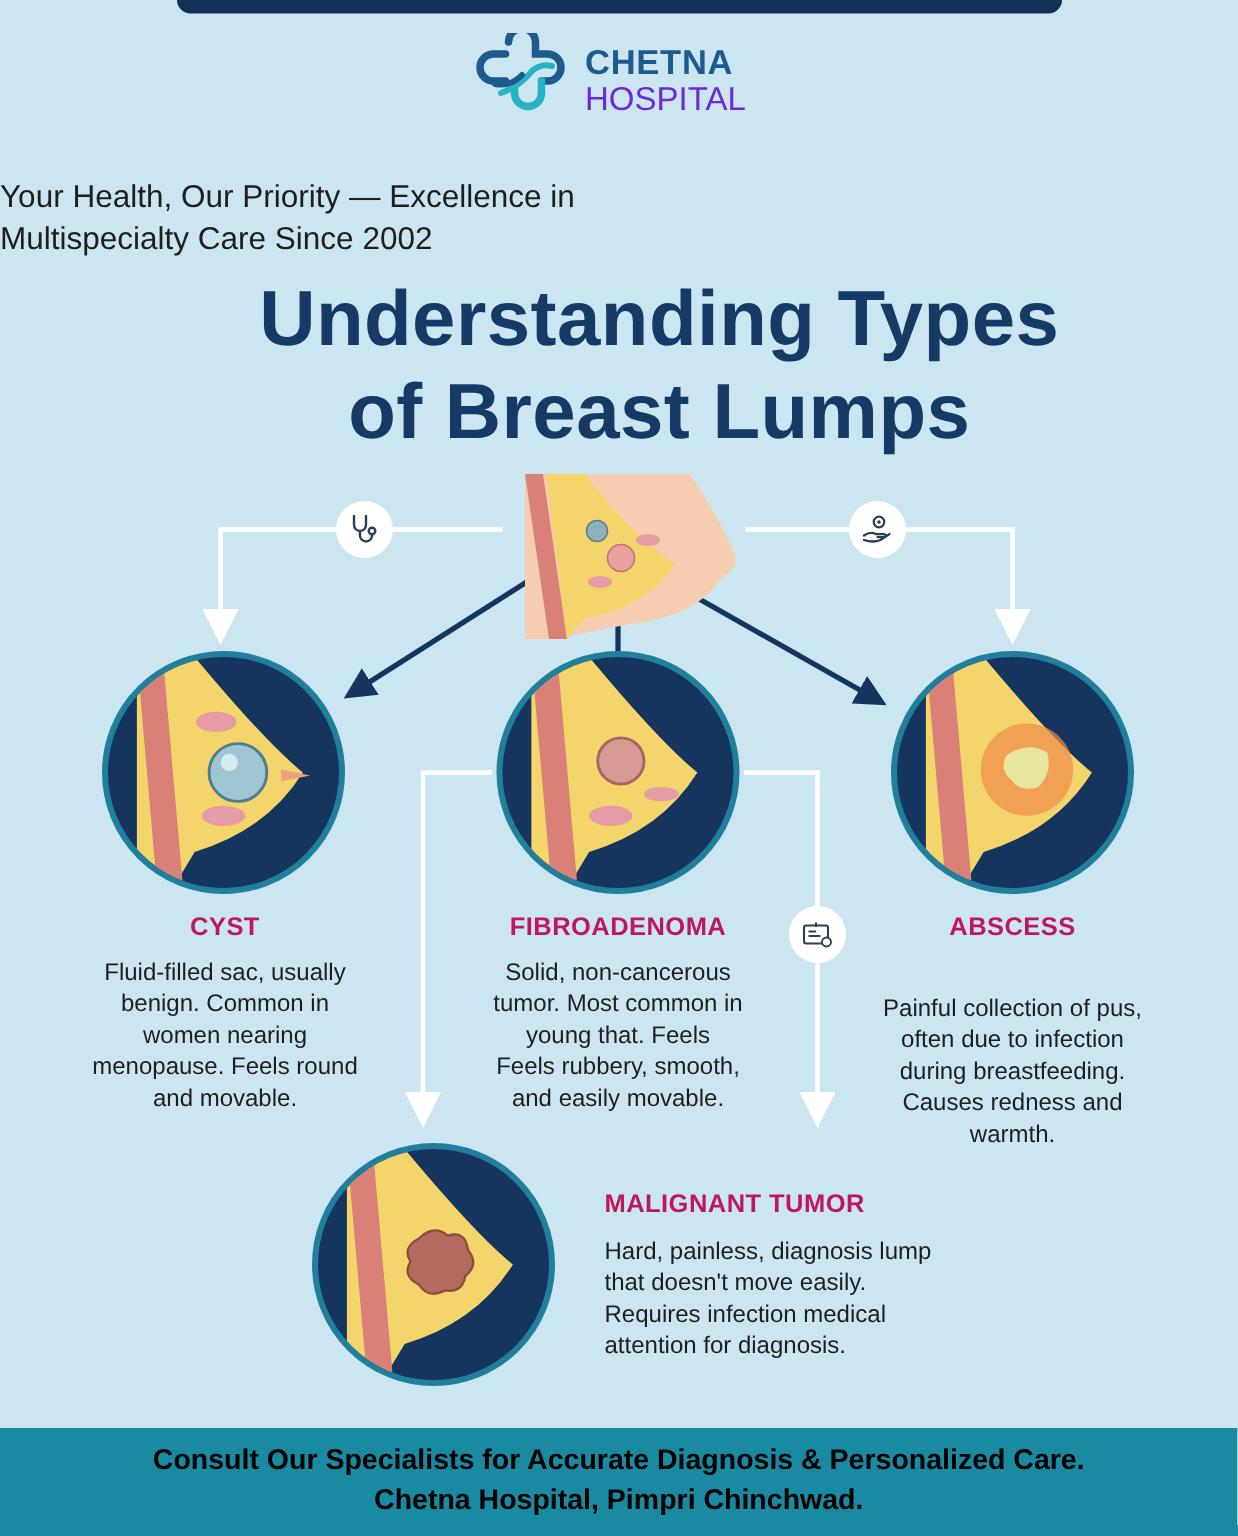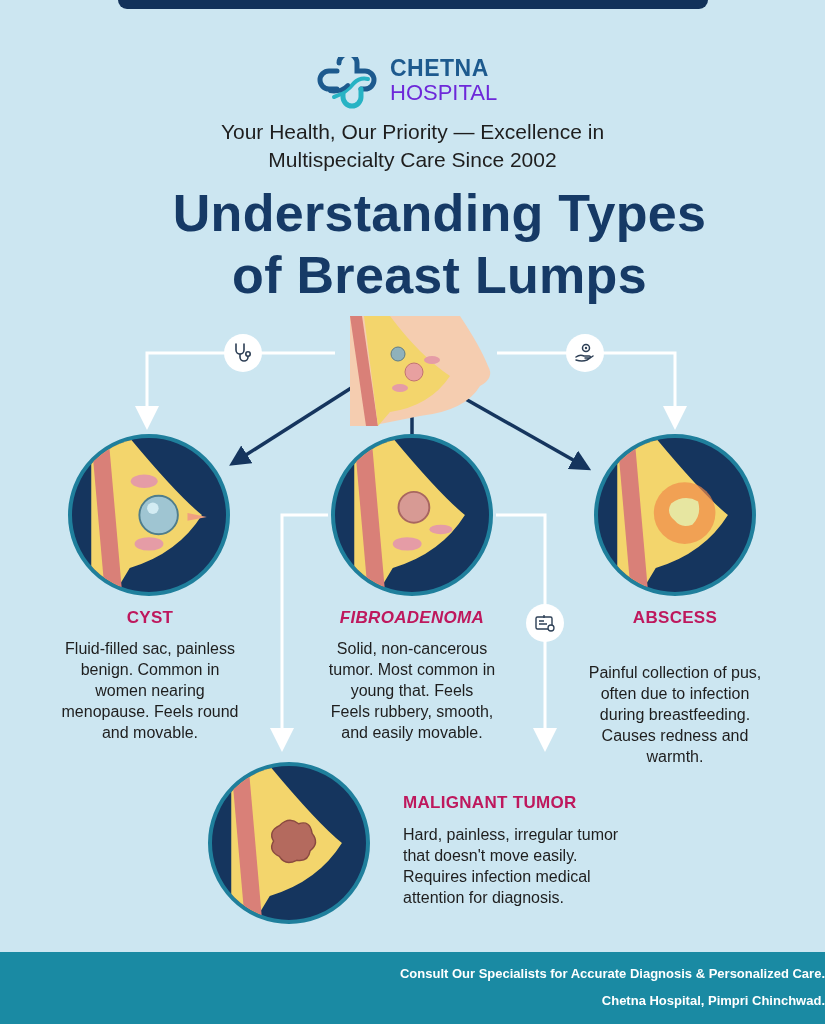--- a/index.html
+++ b/index.html
@@ -8,28 +8,28 @@
     background: #cce6f1;
     font-family: "Liberation Sans", "DejaVu Sans", sans-serif;
     position: relative;
     color: #1a1a1a;
   }
   .top-bar {
     position: absolute; left: 118px; top: 0; width: 590px; height: 9px;
     background: #12325a; border-radius: 0 0 14px 14px;
   }
   .logo {
-    position: absolute; left: 314px; top: 22px; display: flex;  margin-top: 35px;
+    position: absolute; left: 314px; top: 22px; display: flex; align-items: center;
   }
   .logo svg { width: 70px; height: 62px; }
   .logo-text { margin-left: 6px; line-height: 1; }
   .logo-name { font-size: 23px; font-weight: bold; color: #1d5a8e; letter-spacing: 0.5px; display:block; }
   .logo-sub { font-size: 22px; color: #6d28d9; display:block; margin-top: 2px; }
   .tagline {
-    position: absolute; left: 0; top: 118px; width: 825px; text-align: center;
+    position: absolute; left: 0; top: 118px; width: 825px; text-align: left;
     font-size: 21px; line-height: 28px; color: #1e1e1e;
   }
   .title {
     position: absolute; left: 0; top: 182px; width: 825px; text-align: center;
     font-size: 52px; line-height: 62px; font-weight: bold; color: #163a66; letter-spacing: 0.3px; margin-left: 27px;
   }
   .connector { position: absolute; left: 0; top: 0; width: 825px; height: 1024px; pointer-events: none; }
   .icon-badge {
     position: absolute; width: 38px; height: 38px; border-radius: 50%; background: #ffffff;
     display: flex; align-items: center; justify-content: center;
@@ -42,21 +42,21 @@
   }
   .circle svg { width: 100%; height: 100%; }
   .card-title {
     position: absolute; font-weight: bold; font-size: 17px; color: #be185d; text-align: center; letter-spacing: 0.3px;
   }
   .card-desc {
     position: absolute; font-size: 16px; line-height: 21px; color: #1e1e1e; text-align: center;
   }
   .footer {
     position: absolute; left: 0; top: 952px; width: 825px; height: 72px; background: #1a8aa3;
-    text-align: right; color: #ffffff; font-weight: bold; font-size: 13px; line-height: 27px; padding-top: 8px;
+    text-align: center; color: #000000; font-weight: bold; font-size: 19px; line-height: 27px; padding-top: 8px;
   }
 </style>
 </head>
 <body>
 
 <div class="top-bar"></div>
 
 <div class="logo">
   <svg viewBox="0 0 70 62">
     <path d="M25 6 a9 9 0 0 1 18 0 v8 h8 a9 9 0 0 1 0 18 h-4" fill="none" stroke="#1d5a8e" stroke-width="5" stroke-linecap="round"></path>
@@ -167,48 +167,48 @@
 <div class="circle" style="left:208px; top:762px;">
   <svg viewBox="0 0 160 160">
     <path d="M20 0 L60 0 Q110 60 135 80 Q110 120 60 135 L45 160 L20 160 Z" fill="#f3d56c"></path>
     <path d="M20 0 L38 0 L52 160 L34 160 Z" fill="#d98078"></path>
     <path d="M70 62 Q80 52 90 60 Q102 56 104 70 Q112 80 102 88 Q100 100 88 98 Q76 104 70 94 Q58 88 64 78 Q58 68 70 62 Z" fill="#b46a5e" stroke="#8a4a40" stroke-width="1.5"></path>
   </svg>
 </div>
 
 <div class="card-title" style="left:48px; top:608px; width:204px;">CYST</div>
 <div class="card-desc" style="left:38px; top:638px; width:224px;">
-  <div>Fluid-filled sac, painless</div>
+  <div>Fluid-filled sac, usually</div>
   <div>benign. Common in</div>
   <div>women nearing</div>
   <div>menopause. Feels round</div>
   <div>and movable.</div>
 </div>
 
-<div class="card-title" style="left:310px; top:608px; width:204px;font-style:italic;">FIBROADENOMA</div>
+<div class="card-title" style="left:310px; top:608px; width:204px;">FIBROADENOMA</div>
 <div class="card-desc" style="left:298px; top:638px; width:228px;">
   <div>Solid, non-cancerous</div>
   <div>tumor. Most common in</div>
   <div>young that. Feels</div>
   <div>Feels rubbery, smooth,</div>
   <div>and easily movable.</div>
 </div>
 
 <div class="card-title" style="left:573px; top:608px; width:204px;">ABSCESS</div>
 <div class="card-desc" style="left:565px; top:638px; width:220px;margin-top:24px;">
   <div>Painful collection of pus,</div>
   <div>often due to infection</div>
   <div>during breastfeeding.</div>
   <div>Causes redness and</div>
   <div>warmth.</div>
 </div>
 
 <div class="card-title" style="left:403px; top:793px; text-align:left;">MALIGNANT TUMOR</div>
 <div class="card-desc" style="left:403px; top:824px; width:280px; text-align:left;">
-  <div>Hard, painless, irregular tumor</div>
+  <div>Hard, painless, diagnosis lump</div>
   <div>that doesn't move easily.</div>
   <div>Requires infection medical</div>
   <div>attention for diagnosis.</div>
 </div>
 
 <div class="footer">
   <div>Consult Our Specialists for Accurate Diagnosis &amp; Personalized Care.</div>
   <div>Chetna Hospital, Pimpri Chinchwad.</div>
 </div>
 

